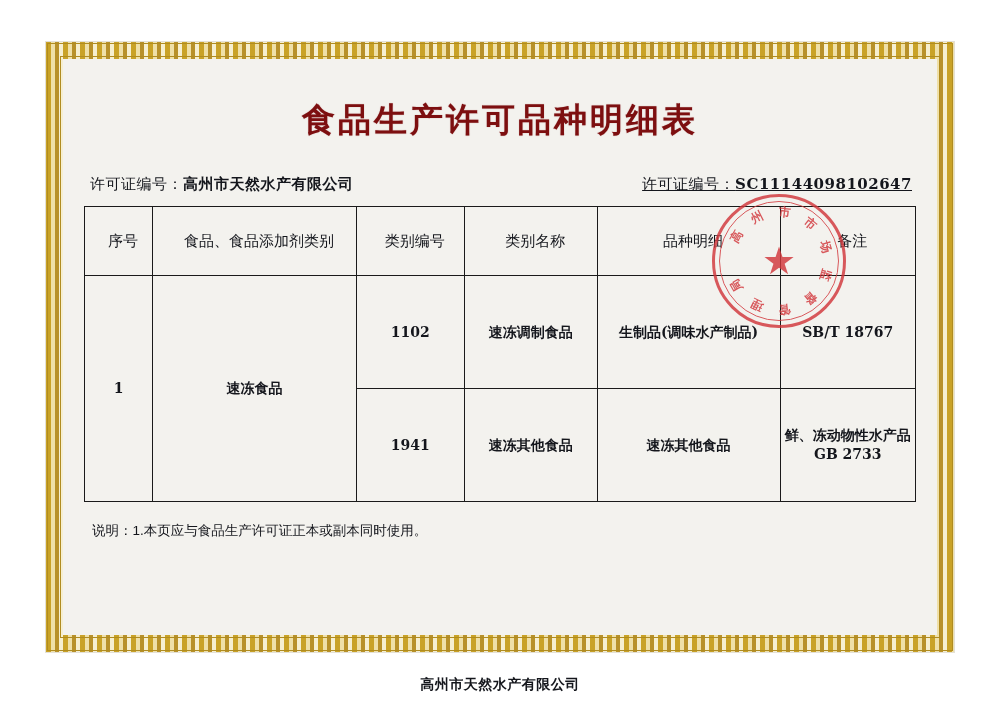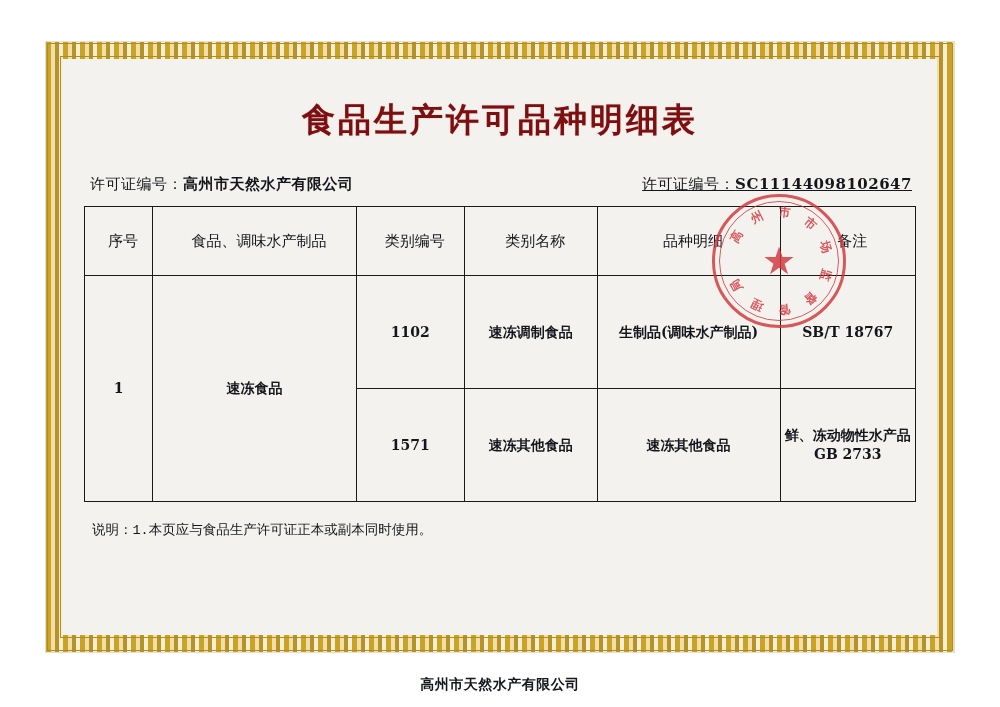--- a/index.html
+++ b/index.html
@@ -212,21 +212,21 @@
     margin: -8px 0 0 -8px;
     text-align: center;
     line-height: 16px;
     font-weight: bold;
   }
 
   
   .notes {
     margin-top: 18px;
     padding-left: 8px;
-    font-family: Liberation Mono, monospace;
+    font-family: Liberation Sans, sans-serif;
     font-size: 13.5px;
     color: #14161c;
     line-height: 1.7;
   }
   .notes .row { white-space: nowrap; }
   .notes .indent { padding-left: 44px; }
 
   
   .footer {
     position: absolute;
@@ -267,38 +267,38 @@
           <col class="c-seq">
             <col class="c-cat">
             <col class="c-code">
             <col class="c-name">
             <col class="c-spec">
             <col class="c-note">
         </colgroup>
         <thead>
           <tr>
             <th>序号</th>
-            <th>食品、调味水产制品</th>
+            <th>食品、食品添加剂类别</th>
             <th>类别编号</th>
             <th>类别名称</th>
             <th>品种明细</th>
             <th>备注</th>
           </tr>
         </thead>
         <tbody>
           <tr>
             <td class="cell-seq" rowspan="2">1</td>
             <td class="cell-cat" rowspan="2">速冻食品</td>
             <td>1102</td>
             <td>速冻调制食品</td>
             <td>生制品(调味水产制品)</td>
             <td>SB/T 18767</td>
           </tr>
           <tr>
-            <td>1571</td>
+            <td>1941</td>
             <td>速冻其他食品</td>
             <td>速冻其他食品</td>
             <td class="cell-note-2">鲜、冻动物性水产品 GB 2733</td>
           </tr>
         </tbody>
       </table>
 
       <div class="notes">
         <div class="row">
           <span>说明：</span><span>1.本页应与食品生产许可证正本或副本同时使用。</span>

